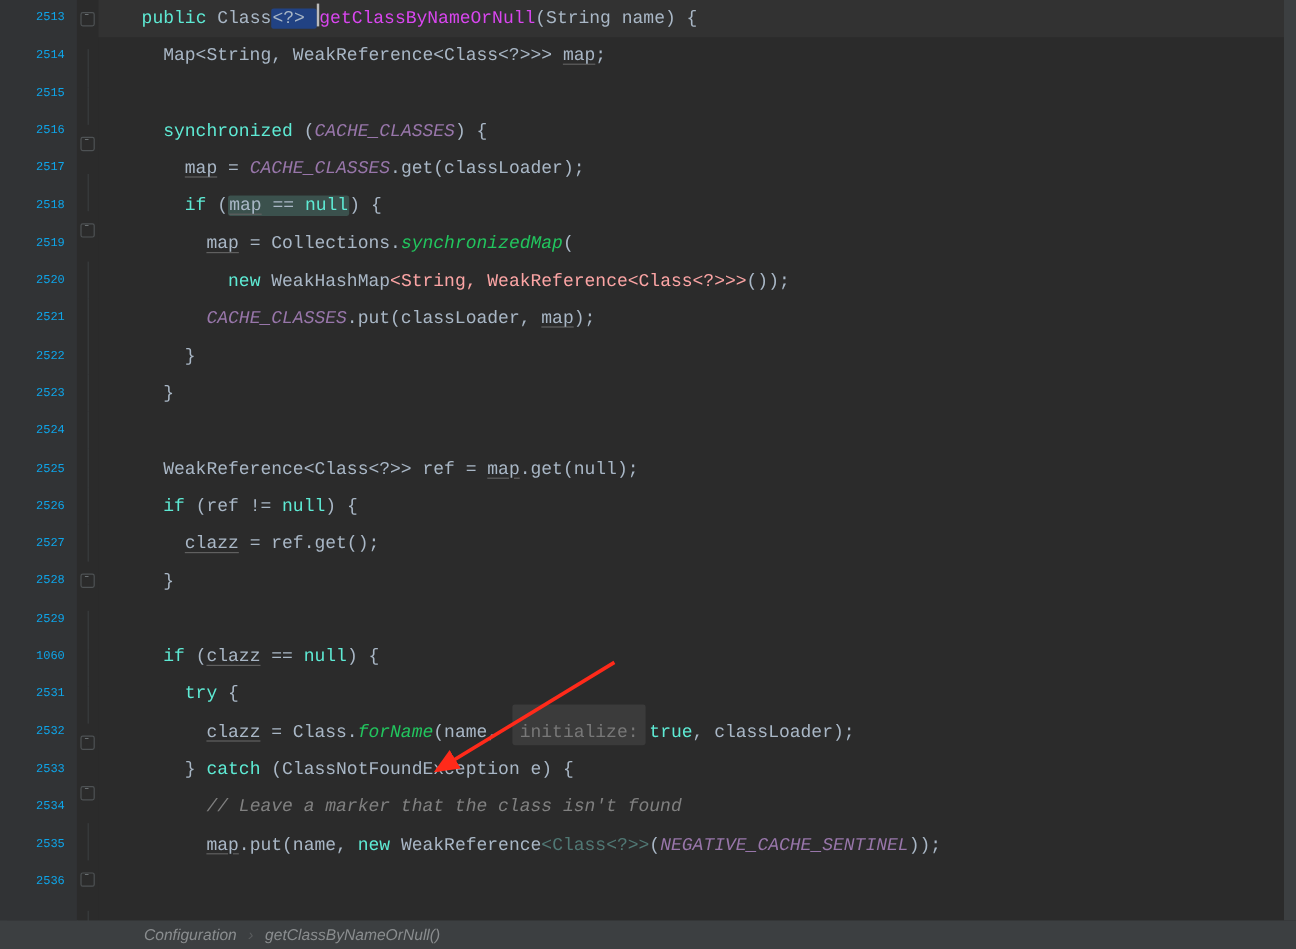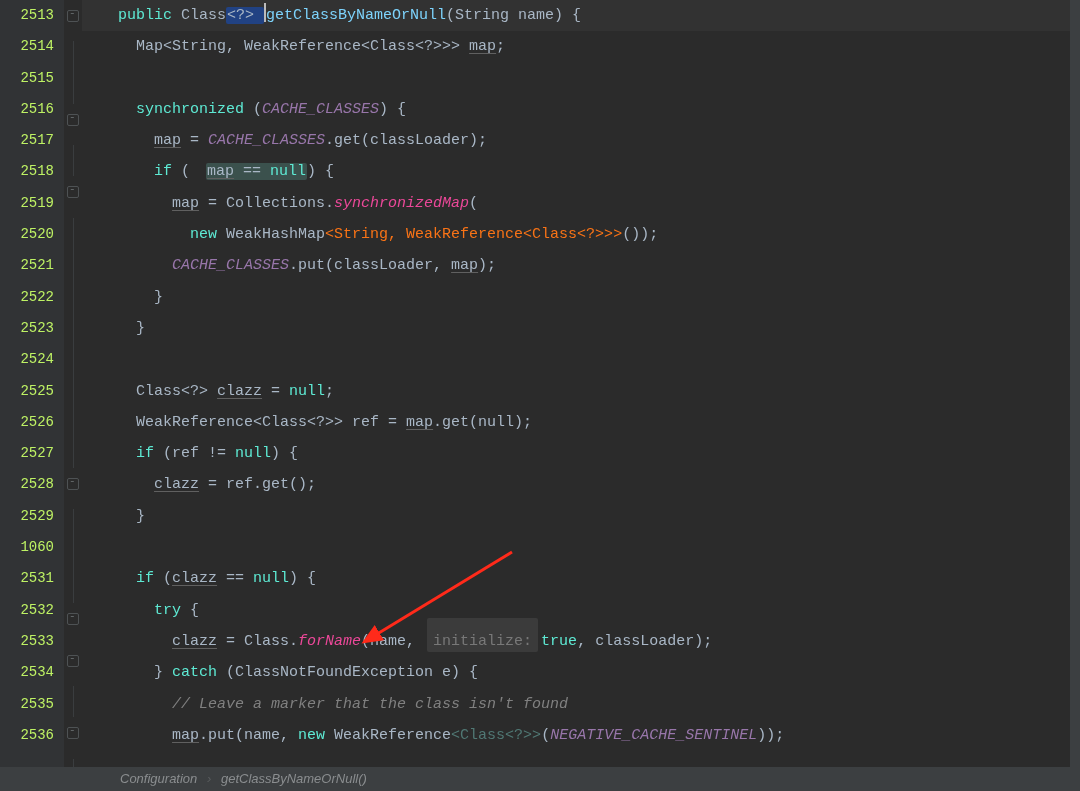--- a/index.html
+++ b/index.html
@@ -5,37 +5,37 @@
   html,body{margin:0;padding:0;width:1080px;height:791px;overflow:hidden;
     background:#2b2b2b;font-family:Consolas,"Courier New",monospace;font-size:15px;
     color:#a9b7c6;}
   .editor{position:absolute;top:0;left:0;right:0;bottom:24px;background:#2b2b2b;}
   .gutter{position:absolute;top:0;left:0;width:64px;height:100%;background:#313335;
     border-right:1px solid #3c3f41;}
   .fold-col{position:absolute;top:0;left:64px;width:18px;height:100%;background:#2b2b2b;}
   .code-area{position:absolute;top:0;left:82px;right:10px;height:100%;}
   .line{height:31.3px;line-height:31.3px;position:relative;white-space:pre;}
   .ln{height:31.3px;line-height:31.3px;text-align:right;padding-right:10px;
-    color:#bef264;font-size:14px;}
+    color:#0ea5e9;font-size:10px;}
   .fold-dot{width:10px;height:10px;margin:10px auto 0;border:1px solid #4e5254;
     border-radius:2px;position:relative;display:none;}
   .fold-dot.show{display:block;}
   .fold-dot::before{content:"-";position:absolute;top:-4px;left:1px;color:#6a6f71;
     font-size:11px;}
   .fold-line{width:1px;height:31.3px;margin:0 auto;background:#3a3d3f;}
   .hl-line{position:absolute;left:0;right:0;height:31.3px;top:0;background:#323232;}
   .kw{color:#5eead4;}
-  .fn{color:#7dd3fc;}
-  .fnit{color:#ec4899;font-style:italic;}
+  .fn{color:#d946ef;}
+  .fnit{color:#22c55e;font-style:italic;}
   .gen{color:#a9b7c6;}
   .field{color:#9876aa;font-style:italic;}
   .comment{color:#808080;font-style:italic;}
   .undl{text-decoration:underline;text-decoration-color:#606060;text-underline-offset:3px;}
   .box1{background:#214283;border-radius:2px;padding:0 1px;}
-  .box2{background:#3b514d;border-radius:2px;padding:0 1px;margin-left:16px;}
+  .box2{background:#3b514d;border-radius:2px;padding:0 1px;}
   .caret{display:inline-block;width:2px;height:19px;background:#bbbbbb;vertical-align:-3px;}
   .hint{background:#3b3b3b;color:#787878;padding:15px 6px 2px;border-radius:2px;
     font-style:normal;margin:0 3px;}
   .arrow{position:absolute;pointer-events:none;}
   .right-strip{position:absolute;top:0;right:0;width:10px;height:100%;background:#3c3f41;}
   .sep-v{position:absolute;top:0;left:0;width:6px;height:100%;background:#3a3d3f;}
   .sep-v .d{width:3px;height:3px;background:#5a5d5f;border-radius:1px;margin:6px 1px;}
   .breadcrumb{position:absolute;left:0;right:0;bottom:0;height:24px;
     background:#3c3f41;color:#8a8d8f;font-family:"Segoe UI",sans-serif;font-size:13px;
     line-height:24px;padding-left:120px;font-style:italic;}
@@ -133,29 +133,28 @@
     <div class="line"></div>
 
     <div class="line"><span>      </span><span class="kw">synchronized </span><span>(</span><span class="field">CACHE_CLASSES</span><span>) {</span></div>
 
     <div class="line"><span>        </span><span class="undl">map</span><span> = </span><span class="field">CACHE_CLASSES</span><span>.get(classLoader);</span></div>
 
     <div class="line"><span>        </span><span class="kw">if </span><span>(</span><span class="box2"><span class="undl">map</span><span> == </span><span class="kw">null</span></span><span>) {</span></div>
 
     <div class="line"><span>          </span><span class="undl">map</span><span> = Collections.</span><span class="fnit">synchronizedMap</span><span>(</span></div>
 
-    <div class="line"><span>            </span><span class="kw">new </span><span>WeakHashMap</span><span class="gen" style="color:#f97316">&lt;String, WeakReference&lt;Class&lt;?&gt;&gt;&gt;</span><span>());</span></div>
+    <div class="line"><span>            </span><span class="kw">new </span><span>WeakHashMap</span><span class="gen" style="color:#fca5a5">&lt;String, WeakReference&lt;Class&lt;?&gt;&gt;&gt;</span><span>());</span></div>
 
     <div class="line"><span>          </span><span class="field">CACHE_CLASSES</span><span>.put(classLoader, </span><span class="undl">map</span><span>);</span></div>
 
     <div class="line"><span>        }</span></div>
     <div class="line"><span>      }</span></div>
     <div class="line"></div>
 
-    <div class="line"><span>      Class&lt;?&gt; </span><span class="undl">clazz</span><span> = </span><span class="kw">null</span><span>;</span></div>
 
     <div class="line"><span>      WeakReference&lt;Class&lt;?&gt;&gt; ref = </span><span class="undl">map</span><span>.get(null);</span></div>
 
     <div class="line"><span>      </span><span class="kw">if </span><span>(ref != </span><span class="kw">null</span><span>) {</span></div>
 
     <div class="line"><span>        </span><span class="undl">clazz</span><span> = ref.get();</span></div>
 
     <div class="line"><span>      }</span></div>
     <div class="line"></div>
 

